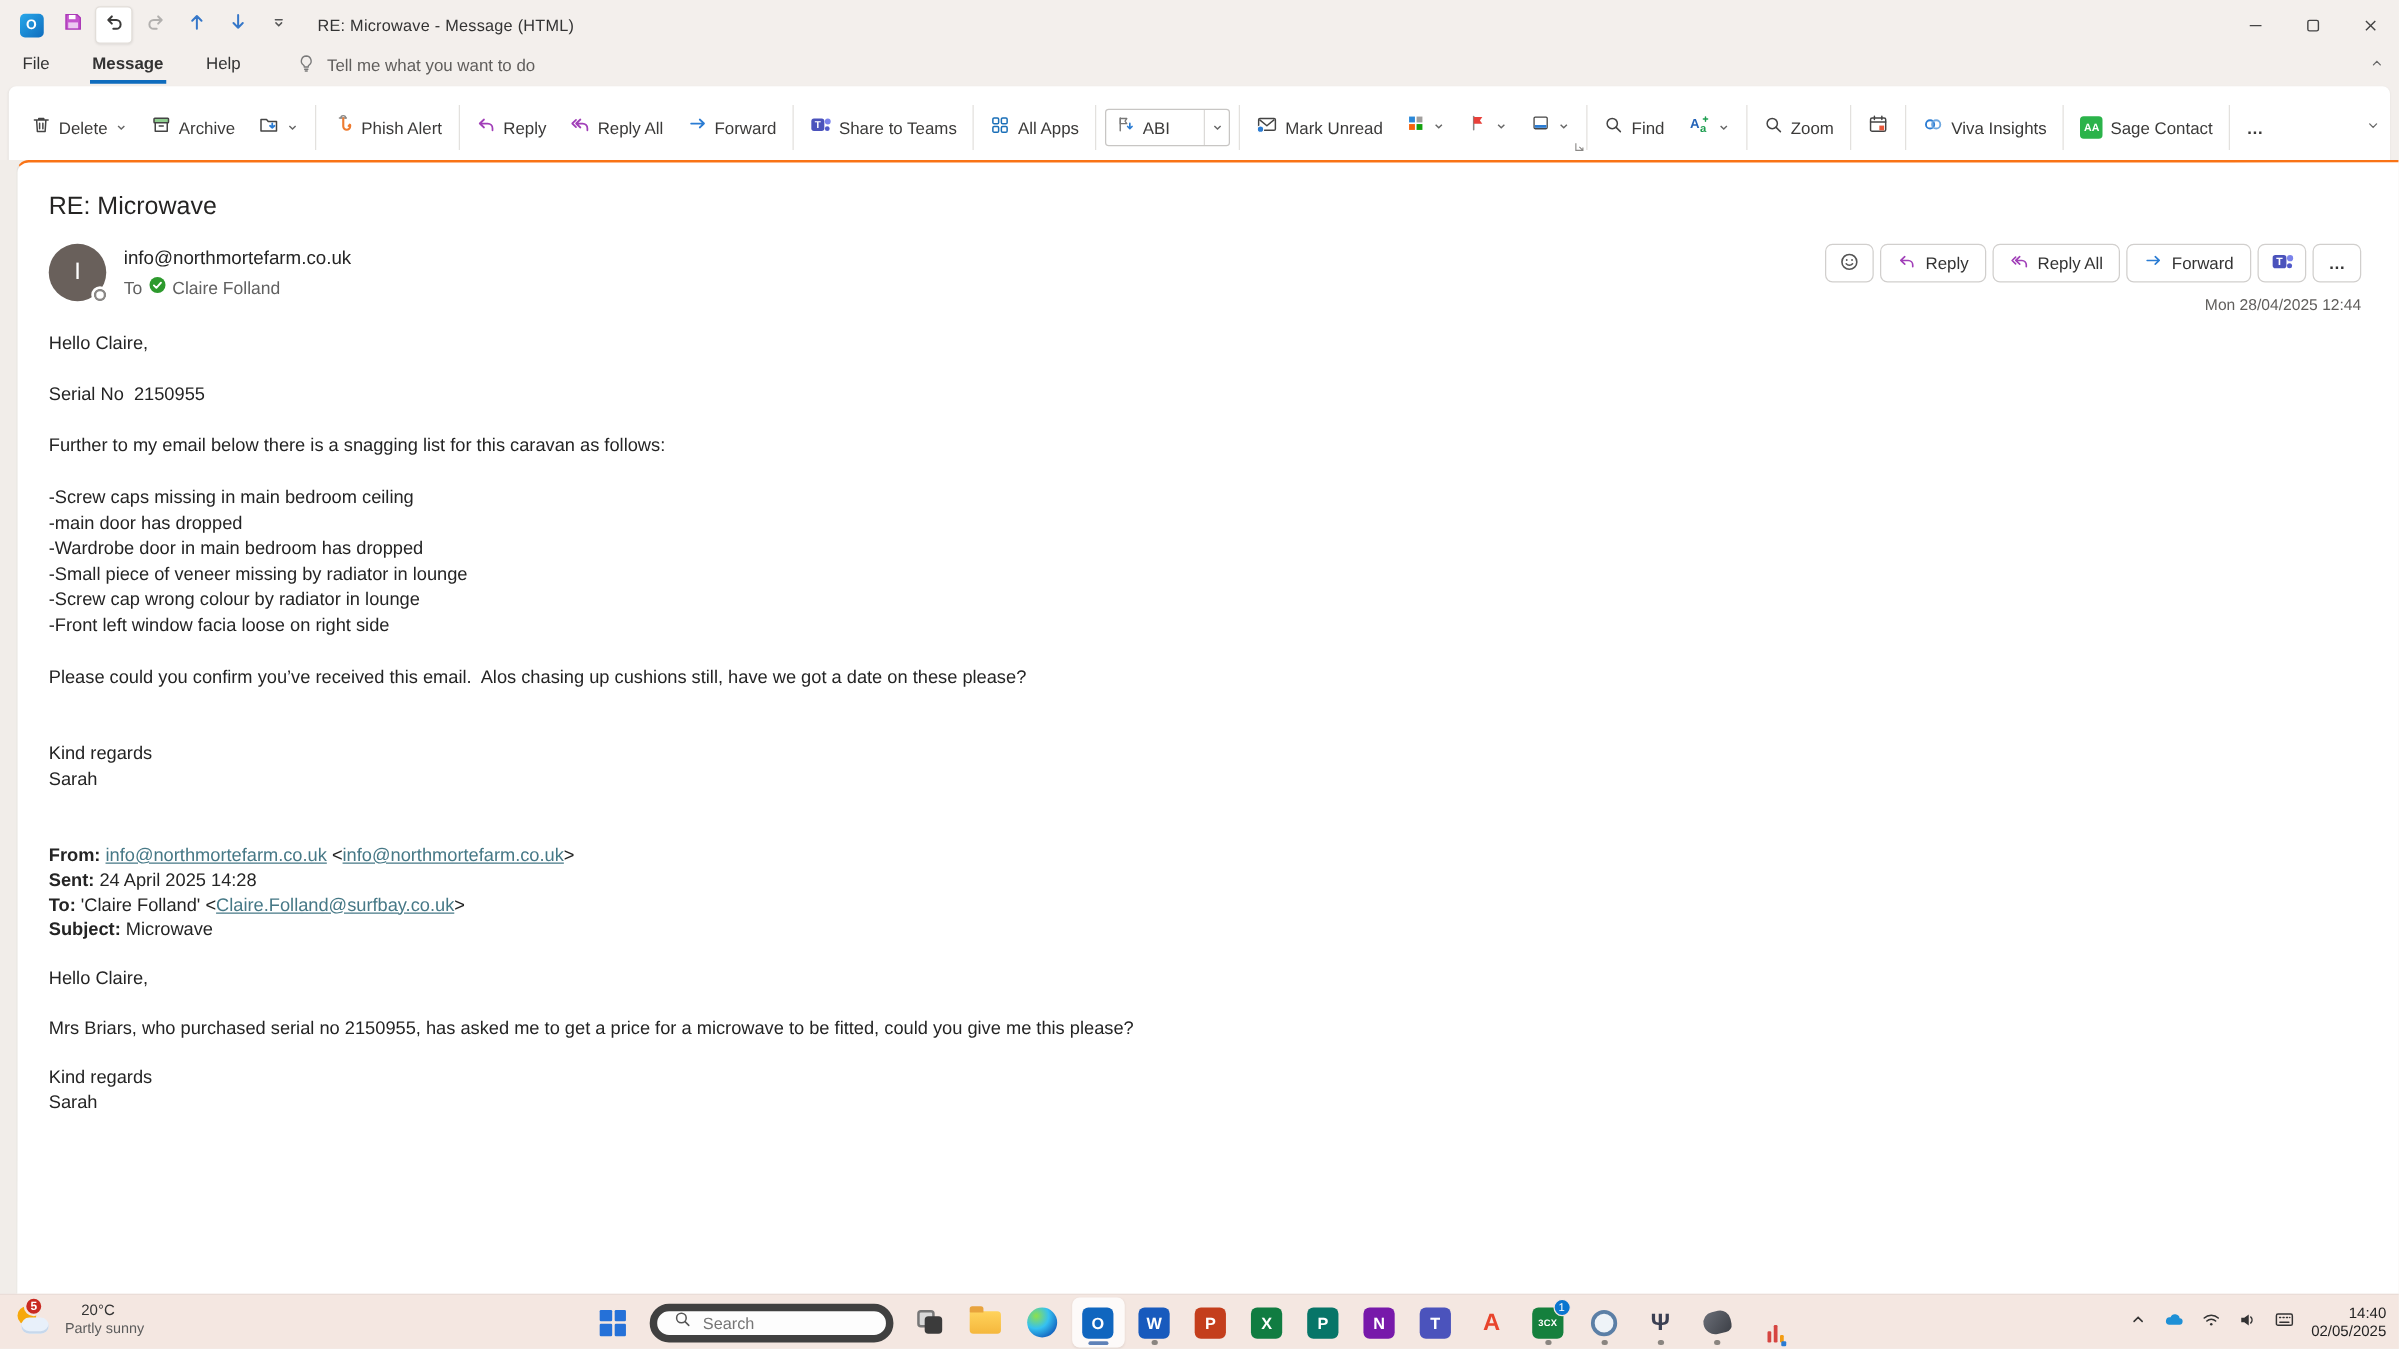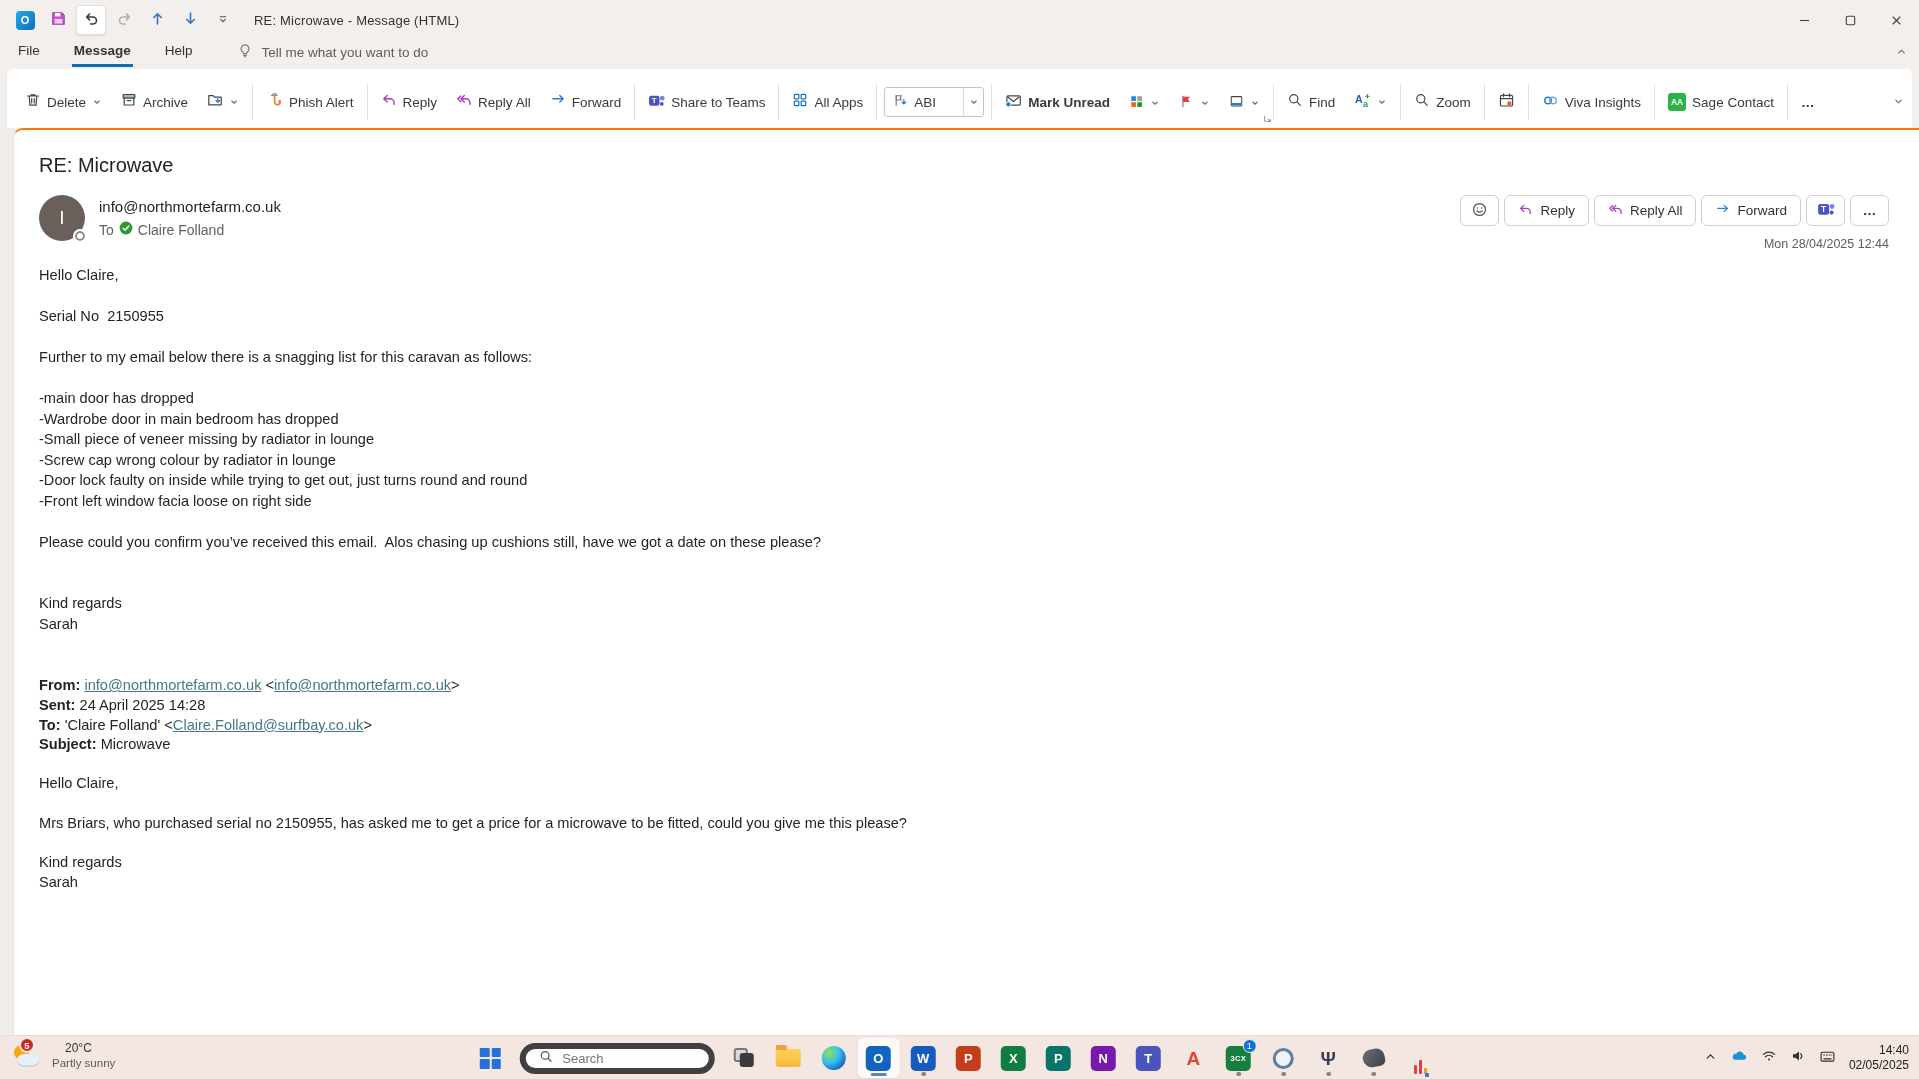--- a/index.html
+++ b/index.html
@@ -29,21 +29,21 @@
   .ribbon-wrap { background:#f3efec; padding:2px 7px 7px; }
   .ribbon { background:#fff; border-radius:6px; box-shadow:0 1px 2px rgba(0,0,0,.07);
             display:flex; align-items:center; height:66px; padding:0 12px; gap:7px; position:relative; }
   .rbtn { display:flex; align-items:center; gap:6px; padding:5px 6px; border-radius:4px; white-space:nowrap; }
   .rlabel { font-size:13.5px; color:#3b3a39; }
   .caret { width:10px; height:10px; display:inline-flex; }
   .sep { width:1px; height:36px; background:#e3e1de; flex:0 0 1px; }
   .abi-combo { display:flex; align-items:center; height:30px; border:1px solid #c8c6c4; border-radius:3px; background:#fff; overflow:hidden; }
   .abi-main { display:flex; align-items:center; gap:6px; padding:0 8px; width:78px; }
   .abi-drop { width:20px; height:100%; display:flex; align-items:center; justify-content:center; border-left:1px solid #dcdad8; }
-  .tags-group { display:flex; align-items:flex-end; gap:7px; position:relative; padding-bottom:0;font-weight:bold; }
+  .tags-group { display:flex; align-items:flex-start; gap:7px; position:relative; padding-bottom:0; }
   .dlg-launcher { position:absolute; right:-6px; bottom:-9px; }
   .rb-chevron { position:absolute; right:8px; top:50%; transform:translateY(-50%); }
 
   
   .content { position:absolute; top:128px; bottom:44px; left:0; right:0; background:#f1ede9; padding-left:13px; }
   .message-panel { background:#fff; height:100%; border-top-left-radius:10px;
                    border-top:2px solid #f97316; border-left:1px solid #e6e2de;
                    padding:22px 30px 0 25px; overflow:hidden; position:relative; }
   .subject { font-size:20px; color:#252423; font-weight:normal; margin:2px 0 18px; }
   .header-row { display:flex; align-items:flex-start; }
@@ -462,25 +462,25 @@
         </div>
       </div>
 
       <div class="body" id="body-lines">
           <div class="body-line">Hello Claire,</div>
           <div class="body-line"></div>
           <div class="body-line">Serial No  2150955</div>
           <div class="body-line"></div>
           <div class="body-line">Further to my email below there is a snagging list for this caravan as follows:</div>
           <div class="body-line"></div>
+          <div class="body-line">-Screw caps missing in main bedroom ceiling</div>
           <div class="body-line">-main door has dropped</div>
           <div class="body-line">-Wardrobe door in main bedroom has dropped</div>
           <div class="body-line">-Small piece of veneer missing by radiator in lounge</div>
           <div class="body-line">-Screw cap wrong colour by radiator in lounge</div>
-          <div class="body-line">-Door lock faulty on inside while trying to get out, just turns round and round</div>
           <div class="body-line">-Front left window facia loose on right side</div>
           <div class="body-line"></div>
           <div class="body-line">Please could you confirm you’ve received this email.  Alos chasing up cushions still, have we got a date on these please?</div>
           <div class="body-line"></div>
           <div class="body-line"></div>
           <div class="body-line">Kind regards</div>
           <div class="body-line">Sarah</div>
         </div>
 
       <div class="quoted-header">

